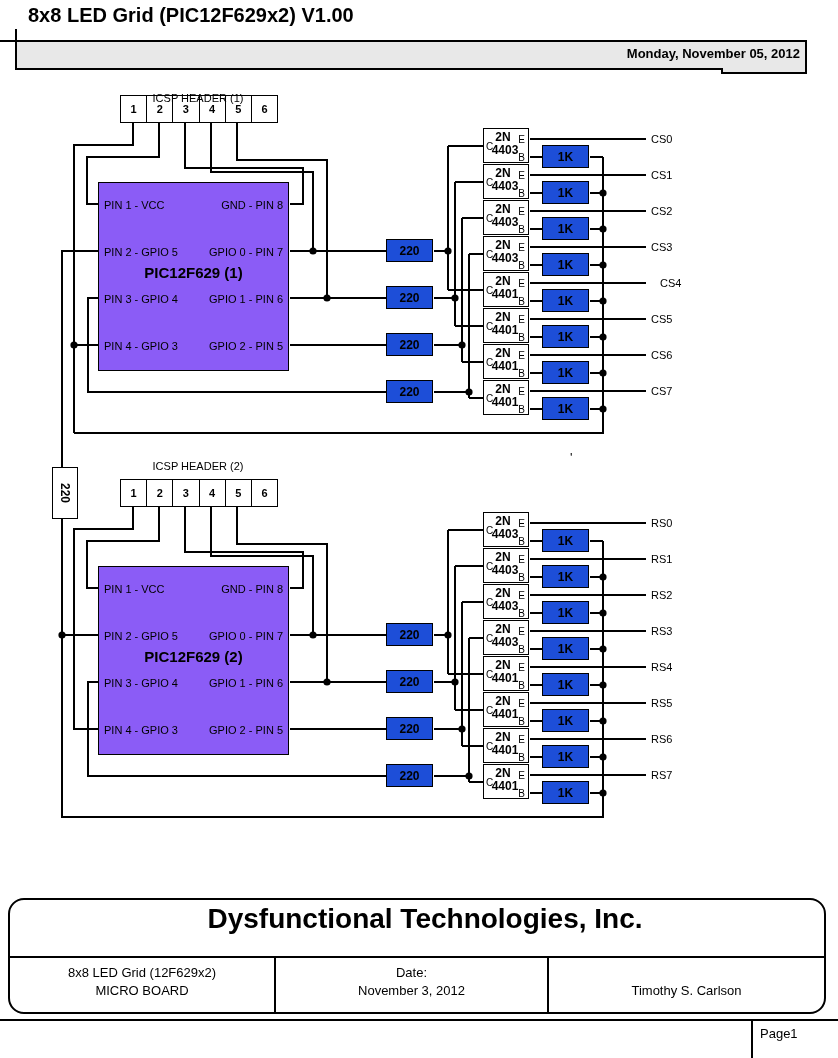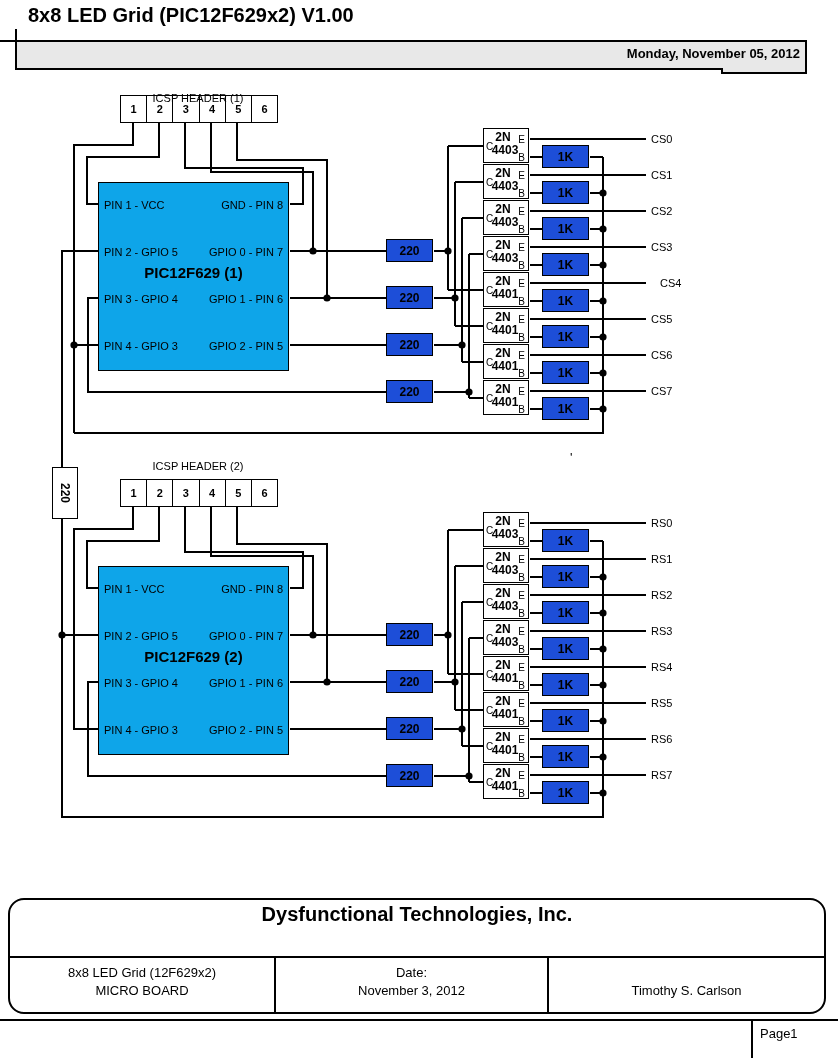--- a/index.html
+++ b/index.html
@@ -9,39 +9,39 @@
   .page-title{position:absolute;left:28px;top:4px;font-size:20px;font-weight:bold;z-index:3;}
   .date-banner-text{position:absolute;right:38px;top:46px;font-size:13px;font-weight:bold;z-index:3;}
   .note{position:absolute;left:287px;top:76px;z-index:3;font-size:11px;line-height:13px;}
   .note .nt{text-decoration:underline;}
   .note-line{white-space:pre;}
   .hdr-box{position:absolute;display:flex;border:1.5px solid #000;background:#fff;z-index:2;}
   .hdr-cell{flex:1;display:flex;align-items:center;justify-content:center;
             font-size:11px;font-weight:bold;border-right:1.5px solid #000;}
   .hdr-cell:last-child{border-right:none;}
   .hdr-lbl{position:absolute;text-align:center;font-size:11px;z-index:3;}
-  .pic-box{position:absolute;border:1.5px solid #000;background:#0ea5e9;z-index:2;}
+  .pic-box{position:absolute;border:1.5px solid #000;background:#8b5cf6;z-index:2;}
   .pic-name{position:absolute;left:0;width:100%;text-align:center;font-size:15px;font-weight:bold;}
   .pin-lbl{position:absolute;font-size:11px;line-height:14px;white-space:nowrap;}
   .rbox{position:absolute;border:1.5px solid #000;background:#1d4ed8;z-index:2;
         display:flex;align-items:center;justify-content:center;font-size:12px;font-weight:bold;}
   .tbox{position:absolute;border:1.5px solid #000;background:#fff;z-index:2;font-size:10px;}
   .tbox .t1{position:absolute;left:4px;top:1px;width:30px;text-align:center;font-weight:bold;font-size:12px;}
   .tbox .t2{position:absolute;left:2px;top:14px;width:38px;text-align:center;font-weight:bold;font-size:12px;}
   .tbox .pc{position:absolute;left:2px;top:12px;}
   .tbox .pe{position:absolute;right:3px;top:5px;}
   .tbox .pb{position:absolute;right:3px;top:23px;}
   .sig{position:absolute;font-size:11px;line-height:12px;z-index:3;}
   .vres{position:absolute;left:52px;top:467px;width:24px;height:50px;border:1.5px solid #000;
         background:#fff;z-index:2;display:flex;align-items:center;justify-content:center;}
   .vres span{transform:rotate(90deg);font-size:12px;font-weight:bold;}
   .artifact{position:absolute;left:570px;top:450px;font-size:13px;z-index:3;}
   .footer-box{position:absolute;left:8px;top:898px;width:814px;height:112px;
               border:2px solid #000;border-radius:16px;background:#fff;z-index:2;}
-  .f-company{position:absolute;left:0;top:3px;width:100%;text-align:center;font-size:20px;font-weight:bold;}
+  .f-company{position:absolute;left:0;top:3px;width:100%;text-align:center;font-size:28px;font-weight:bold;padding-left:8px;}
   .f-copy{position:absolute;left:0;top:34px;width:100%;text-align:center;font-size:13px;font-weight:bold;}
   .f-row{position:absolute;left:0;top:56px;width:100%;bottom:0;border-top:2px solid #000;display:flex;}
   .f-cell{position:relative;text-align:center;font-size:13px;}
   .f-cell.c2,.f-cell.c3{border-left:2px solid #000;}
   .f-l1{position:absolute;left:0;top:7px;width:100%;}
   .f-l2{position:absolute;left:0;top:25px;width:100%;}
   .page-num{position:absolute;left:760px;top:1026px;font-size:13px;z-index:3;}
 </style>
 </head>
 <body>

